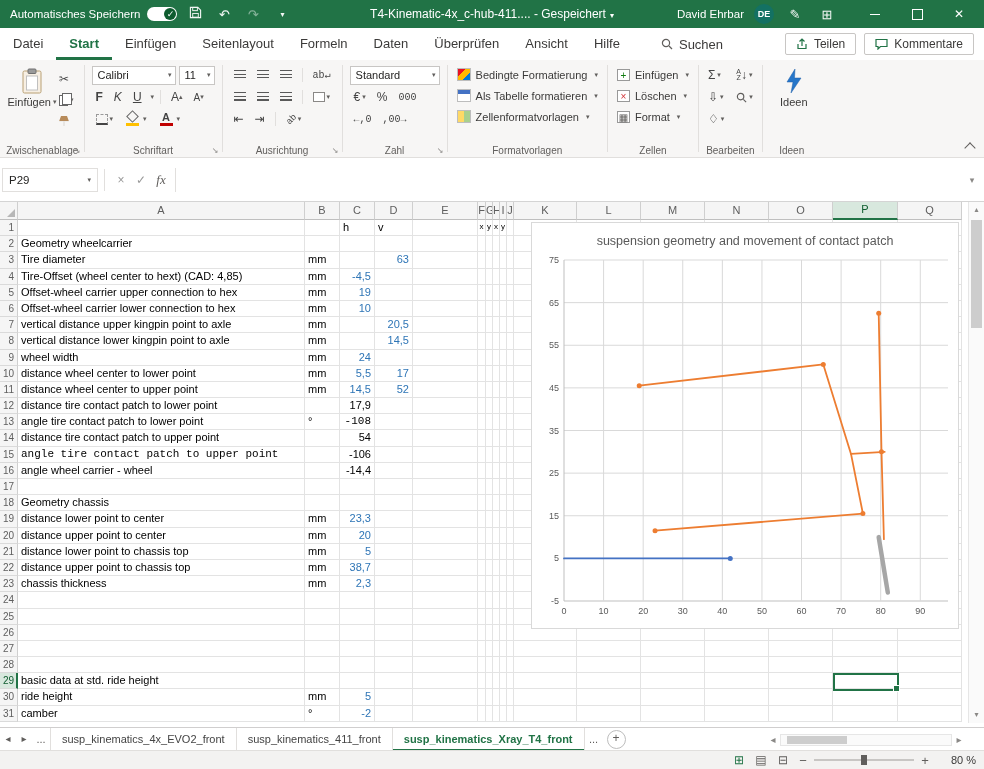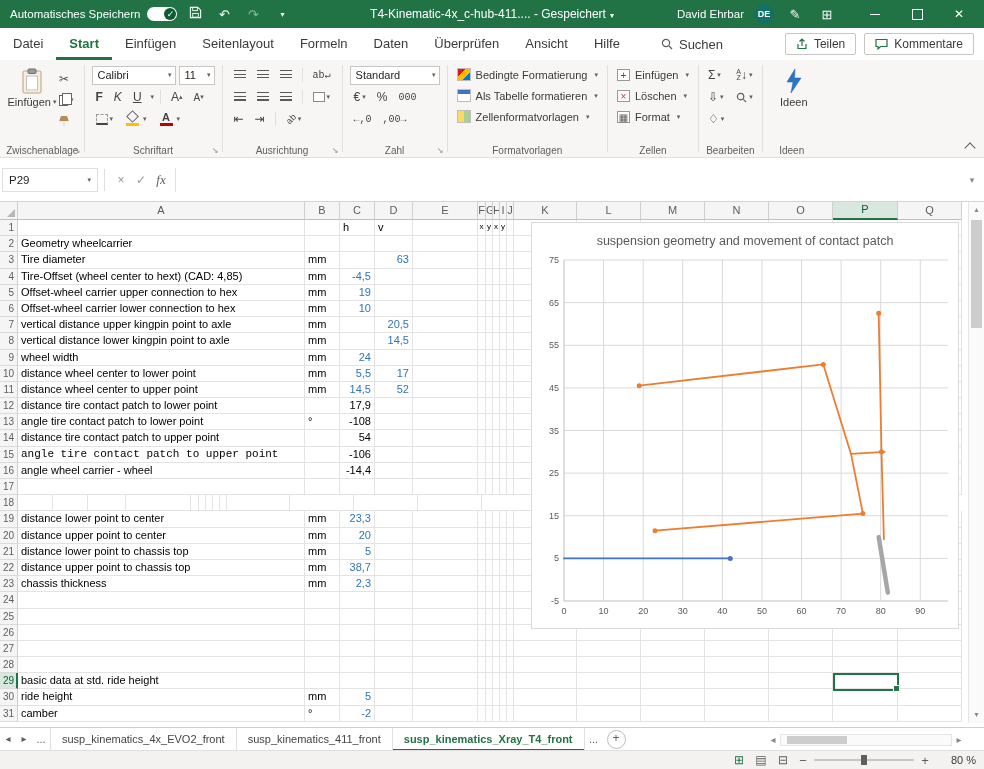--- a/index.html
+++ b/index.html
@@ -713,21 +713,21 @@
         <div class="gc" style="width: 64px;"></div>
         <div class="gc" style="width: 64px;"></div>
         <div class="gc" style="width: 64px;"></div>
         <div class="gc" style="width: 65px;"></div>
         <div class="gc" style="width: 64px;"></div>
       </div>
       <div class="grow">
         <div class="gc gut" style="width: 18px;">13</div>
         <div class="gc t" style="width: 287px;">angle tire contact patch to lower point</div>
         <div class="gc t" style="width: 35px;">°</div>
-        <div class="gc n" style="width: 35px;">-108</div>
+        <div class="gc n" style="width: 35px; font-family: Liberation Mono, monospace;">-108</div>
         <div class="gc" style="width: 38px;"></div>
         <div class="gc" style="width: 65px;"></div>
         <div class="gc tiny" style="width: 8px;"></div>
         <div class="gc tiny" style="width: 7px;"></div>
         <div class="gc tiny" style="width: 7px;"></div>
         <div class="gc tiny" style="width: 7px;"></div>
         <div class="gc tiny" style="width: 7px;"></div>
         <div class="gc" style="width: 63px;"></div>
         <div class="gc" style="width: 64px;"></div>
         <div class="gc" style="width: 64px;"></div>
@@ -811,20 +811,21 @@
         <div class="gc" style="width: 63px;"></div>
         <div class="gc" style="width: 64px;"></div>
         <div class="gc" style="width: 64px;"></div>
         <div class="gc" style="width: 64px;"></div>
         <div class="gc" style="width: 64px;"></div>
         <div class="gc" style="width: 65px;"></div>
         <div class="gc" style="width: 64px;"></div>
       </div>
       <div class="grow">
         <div class="gc gut" style="width: 18px;">18</div>
+        <div class="gc t" style="width: 287px;">Geometry chassis</div>
         <div class="gc" style="width: 35px;"></div>
         <div class="gc" style="width: 35px;"></div>
         <div class="gc" style="width: 38px;"></div>
         <div class="gc" style="width: 65px;"></div>
         <div class="gc tiny" style="width: 8px;"></div>
         <div class="gc tiny" style="width: 7px;"></div>
         <div class="gc tiny" style="width: 7px;"></div>
         <div class="gc tiny" style="width: 7px;"></div>
         <div class="gc tiny" style="width: 7px;"></div>
         <div class="gc" style="width: 63px;"></div>

